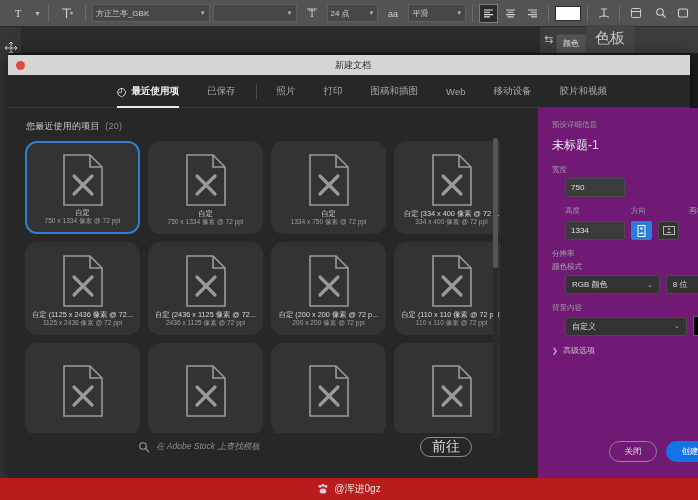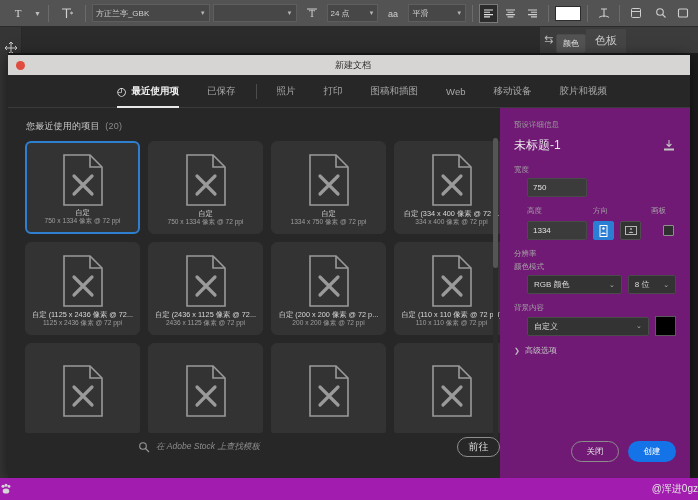--- a/index.html
+++ b/index.html
@@ -42,21 +42,21 @@
   
   .tabstrip {
     position: absolute; left: 0; top: 27px; width: 698px; height: 26px; background: #3c3c3c;
   }
   .tabstrip .doctab {
     position: absolute; left: 22px; top: 0; width: 518px; height: 26px; background: #2b2b2b;
   }
   .tabstrip .arrow { position:absolute; left:544px; top:6px; color:#b9b9b9; font-size:11px; }
   .panel-tabs { position: absolute; left: 556px; top: 27px; height: 26px; display: flex; align-items: flex-end; }
   .panel-tab {
-    font-size: 11px; color: #c9c9c9; padding: 4px 9px 5px 9px; background: #454545;
+    font-size: 15px; color: #c9c9c9; padding: 4px 9px 5px 9px; background: #454545;
   }
   .panel-tab.sel { background: #535353; color: #e6e6e6; }
   .toolcol {
     position: absolute; left: 0; top: 27px; width: 22px; height: 473px; background: #353535;
     border-right: 1px solid #282828;
   }
   .move-icon { margin: 14px auto 0 auto; width: 14px; height: 14px; color: #cdcdcd; display:block; }
 
   
   .dialog {
@@ -81,32 +81,32 @@
     font-size: 9.5px; color: #a9a9a9; padding: 0 14px; height: 33px; display: flex;
     align-items: center; gap: 5px; position: relative; white-space: nowrap;
   }
   .dtab.active { color: #f2f2f2; font-weight: bold; }
   .dtab.active::after {
     content: ""; position: absolute; left: 14px; right: 14px; bottom: 0; height: 2px; background: #e8e8e8;
   }
   .dtab .clock { font-size: 11px; }
   .dtab-sep { width: 1px; height: 15px; background: #4c4c4c; margin: 0 6px; }
 
-  .dlg-body { display: flex; height: 370px; }
+  .dlg-body { display: flex; height: 370px; gap: 38px; }
   .recent-pane { width: 492px; position: relative; background: #272727; }
   .recent-head {
     font-size: 9px; color: #c9c9c9; padding: 12px 0 8px 18px; letter-spacing: .2px;
   }
   .recent-head .count { color: #8a8a8a; margin-left: 3px; }
   .grid {
     display: grid; grid-template-columns: repeat(4, 115px); gap: 8px;
     padding-left: 17px; height: 292px; overflow: hidden;
   }
   .card {
-    height: 93px; background: #333333; border: 1px solid #333333; border-radius: 6px;
+    height: 93px; background: #333333; border: 1px solid #333333; border-radius: 12px;
     display: flex; flex-direction: column; align-items: center; justify-content: flex-start;
     padding-top: 9px; position: relative;
   }
   .card.selected { border: 2px solid #2f7fd1; background: #333333; }
   .card .thumb { flex: 1; display: flex; align-items: center; justify-content: center; }
   .card .lbl {
     font-size: 7.3px; color: #d8d8d8; text-align: center; line-height: 9px;
     width: 108px; overflow: hidden; white-space: nowrap; text-overflow: ellipsis;
   }
   .card .sub {
@@ -119,23 +119,23 @@
   .scrollbar .thumbbar { width: 5px; height: 130px; background: #555; border-radius: 3px; }
 
   .stockbar {
     position: absolute; left: 0; bottom: 14px; width: 492px; height: 34px;
     display: flex; align-items: center; padding-left: 130px; gap: 8px;
   }
   .stock-search { display: flex; align-items: center; gap: 6px; flex: 1; }
   .mag { width: 12px; height: 12px; color: #9a9a9a; }
   .stock-ph { font-size: 8.5px; color: #8d8d8d; font-style: italic; }
   .goto-btn {
-    width: 43px; height: 20px; border: 1px solid #8d8d8d; border-radius: 10px;
+    width: 52px; height: 20px; border: 1px solid #8d8d8d; border-radius: 10px;
     display: flex; align-items: center; justify-content: center;
-    font-size: 10px; color: #dcdcdc; 
+    font-size: 14px; color: #dcdcdc; margin-right: 28px;
   }
 
   
   .preset {
     width: 190px; background: #701a75; padding: 12px 14px 0 14px; position: relative;
   }
   .p-cap { font-size: 7.5px; color: #9b9b9b; margin-bottom: 7px; }
   .p-title-row { display: flex; align-items: center; justify-content: space-between; margin-bottom: 11px; }
   .p-title { font-size: 12px; color: #e9e9e9; }
   .dl-icon { width: 14px; height: 13px; color: #c4c4c4; }
@@ -171,22 +171,22 @@
     min-width: 48px; height: 21px; padding: 4px 12px; border: 1px solid #8c8c8c; border-radius: 11px;
     display: flex; align-items: center; justify-content: center; font-size: 8.5px; color: #e2e2e2;
   }
   .btn-create {
     min-width: 48px; height: 21px; padding: 0 12px; background: #1473e6; border-radius: 11px;
     display: flex; align-items: center; justify-content: center; font-size: 8.5px; color: #ffffff;
   }
 
   
   .bottombar {
-    position: absolute; left: 0; bottom: 0; width: 698px; height: 22px; background: #a21caf;
-    display: flex; align-items: center; justify-content: space-between; gap: 5px;
+    position: absolute; left: 0; bottom: 0; width: 698px; height: 22px; background: #b91c1c;
+    display: flex; align-items: center; justify-content: center; gap: 5px;
   }
   .paw { width: 12px; height: 12px; color: #d6d6d6; }
   .wm { font-size: 10px; color: #e4e4e4; }
 
   .doc-edge-l { position:absolute; left:8px; top:53px; width:682px; height:2px; background:#1b1b1b; }
 </style>
 </head>
 <body>
 
 <div id="app">

